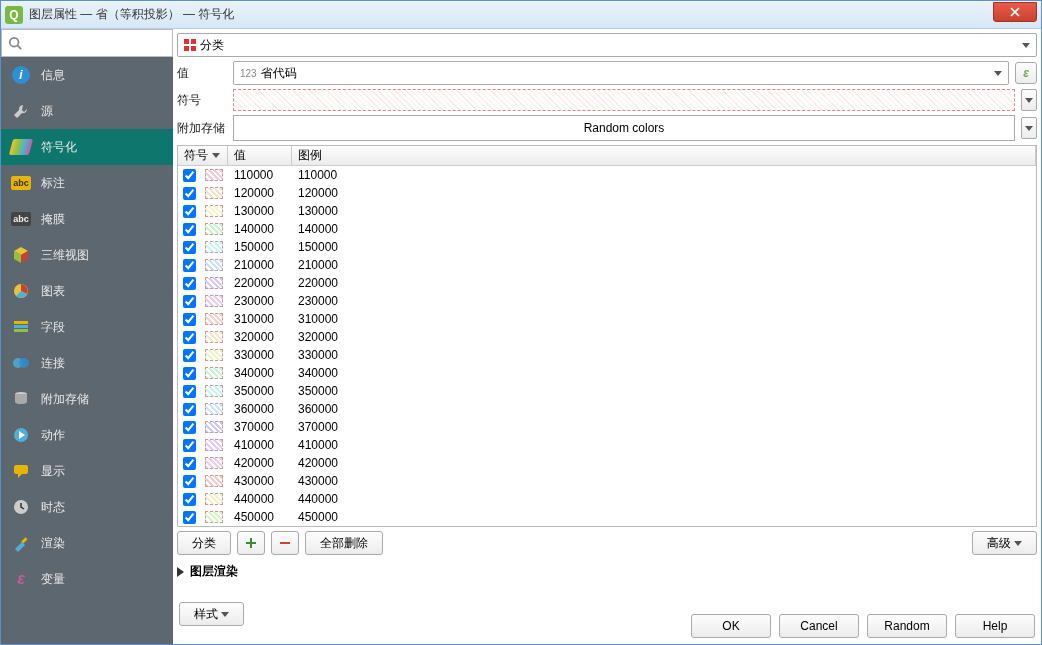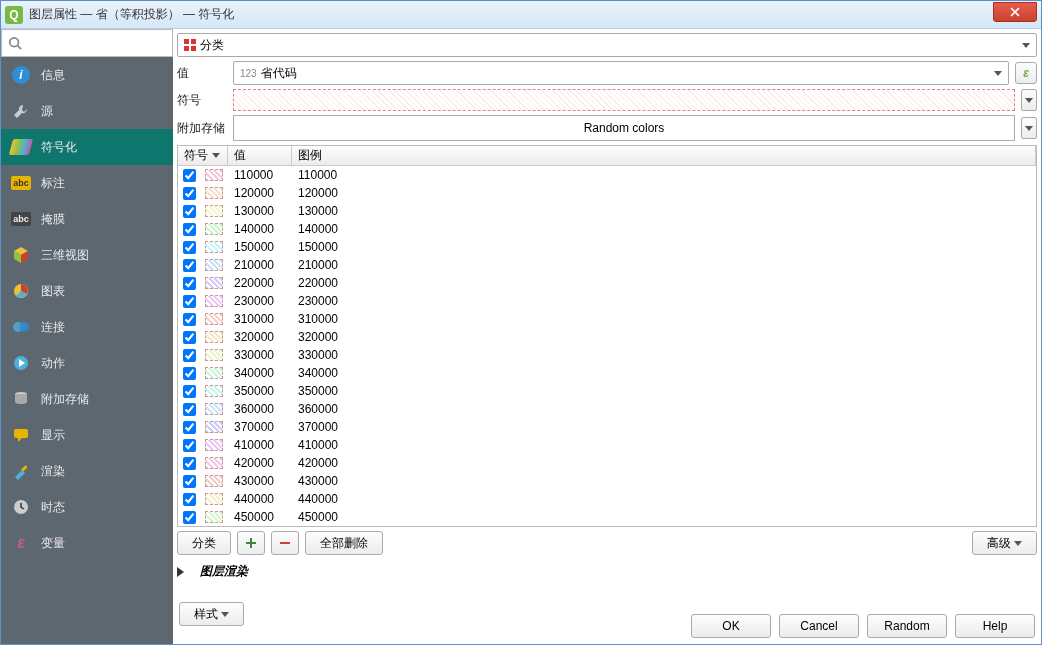--- a/index.html
+++ b/index.html
@@ -38,21 +38,21 @@
 .gr { height: 18px; display: flex; align-items: center; }
 .gr .c-chk { width: 22px; display: flex; justify-content: center; }
 .gr .c-sw { width: 28px; display: flex; justify-content: center; }
 .gr .c-val { width: 64px; padding-left: 6px; }
 .gr .c-leg { flex: 1; padding-left: 6px; }
 .sw { width: 18px; height: 12px; border: 1px dashed #c99; }
 .btn { height: 24px; padding: 0 14px; border: 1px solid #aaa; background: linear-gradient(#fdfdfd,#ececec); border-radius: 3px; cursor: pointer; display: inline-flex; align-items: center; justify-content: center; }
 .icon-btn { width: 28px; padding: 0; }
 .bottom-btns { display: flex; gap: 6px; align-items: center; }
 .adv { margin-left: auto; }
-.layer-render { display: flex; align-items: center; gap: 16px; padding: 4px 0; font-style: italic; }
+.layer-render { display: flex; align-items: center; gap: 6px; padding: 4px 0; }
 .tri { width: 0; height: 0; border-top: 5px solid transparent; border-bottom: 5px solid transparent; border-left: 7px solid #333; cursor: pointer; }
 .footer-row { display: flex; align-items: center; gap: 6px; padding: 2px 2px 2px 2px; }
 .footer-right { margin-left: auto; display: flex; gap: 8px; }
 .footer-right .btn { min-width: 80px; margin-top: 24px; }
 .mini123 { color: #888; font-size: 10px; margin-right: 4px; }
 .dd-caret { width: 0; height: 0; border-left: 4px solid transparent; border-right: 4px solid transparent; border-top: 5px solid #555; }
 .topbar-icon { width: 12px; height: 12px; margin-right: 4px; }
 .topbar-icon rect { fill: #d33; }
 .scroll::-webkit-scrollbar { width: 16px; }
 .scroll::-webkit-scrollbar-track { background: #f0f0f0; }
@@ -131,70 +131,80 @@
               <circle cx="9" cy="9" r="7" fill="#e8c33a"></circle>
               <path d="M9 9 L9 2 A7 7 0 0 1 15 12 Z" fill="#c8432f"></path>
               <path d="M9 9 L15 12 A7 7 0 0 1 4 14 Z" fill="#4eb0d8"></path>
             </svg>
           </span>
         <span>图表</span>
       </div>
       <div class="sidebar-item">
         <span class="ic">
             <svg width="18" height="18" viewBox="0 0 18 18">
+              <rect x="2" y="3" width="14" height="3" fill="#e8b400"></rect>
+              <rect x="2" y="7" width="14" height="3" fill="#4eb0d8"></rect>
+              <rect x="2" y="11" width="14" height="3" fill="#93c13e"></rect>
+            </svg>
+          </span>
+        <span>字段</span>
+      </div>
+      <div class="sidebar-item">
+        <span class="ic">
+            <svg width="18" height="18" viewBox="0 0 18 18">
               <circle cx="6" cy="9" r="5" fill="#4eb0d8" opacity="0.8"></circle>
               <circle cx="12" cy="9" r="5" fill="#2d8fd6" opacity="0.8"></circle>
             </svg>
           </span>
         <span>连接</span>
       </div>
       <div class="sidebar-item">
         <span class="ic">
             <svg width="18" height="18" viewBox="0 0 18 18">
+              <ellipse cx="9" cy="4" rx="6" ry="2" fill="#ccc"></ellipse>
+              <path d="M3 4 v8 a6 2 0 0 0 12 0 v-8" fill="#aaa"></path>
+            </svg>
+          </span>
+        <span>附加存储</span>
+      </div>
+      <div class="sidebar-item">
+        <span class="ic">
+            <svg width="18" height="18" viewBox="0 0 18 18">
               <circle cx="9" cy="9" r="7" fill="#4eb0d8"></circle>
               <path d="M7 5 L13 9 L7 13 Z" fill="#fff"></path>
             </svg>
           </span>
         <span>动作</span>
       </div>
       <div class="sidebar-item">
         <span class="ic">
             <svg width="18" height="18" viewBox="0 0 18 18">
-              <ellipse cx="9" cy="4" rx="6" ry="2" fill="#ccc"></ellipse>
-              <path d="M3 4 v8 a6 2 0 0 0 12 0 v-8" fill="#aaa"></path>
-            </svg>
-          </span>
-        <span>附加存储</span>
-      </div>
-      <div class="sidebar-item">
-        <span class="ic">
-            <svg width="18" height="18" viewBox="0 0 18 18">
               <rect x="2" y="3" width="14" height="9" rx="2" fill="#e8b400"></rect>
               <path d="M6 12 L6 16 L10 12 Z" fill="#e8b400"></path>
             </svg>
           </span>
         <span>显示</span>
       </div>
       <div class="sidebar-item">
         <span class="ic">
             <svg width="18" height="18" viewBox="0 0 18 18">
+              <circle cx="9" cy="9" r="7" fill="#ccc"></circle>
+              <path d="M9 5 L9 9 L12 11" stroke="#333" stroke-width="1.5" fill="none"></path>
+            </svg>
+          </span>
+        <span>时态</span>
+      </div>
+      <div class="sidebar-item">
+        <span class="ic">
+            <svg width="18" height="18" viewBox="0 0 18 18">
               <path d="M3 15 L10 8 L13 11 L6 18 Z" fill="#4eb0d8"></path>
               <rect x="11" y="3" width="3" height="6" fill="#e8b400" transform="rotate(45 12 6)"></rect>
             </svg>
           </span>
         <span>渲染</span>
-      </div>
-      <div class="sidebar-item">
-        <span class="ic">
-            <svg width="18" height="18" viewBox="0 0 18 18">
-              <circle cx="9" cy="9" r="7" fill="#ccc"></circle>
-              <path d="M9 5 L9 9 L12 11" stroke="#333" stroke-width="1.5" fill="none"></path>
-            </svg>
-          </span>
-        <span>时态</span>
       </div>
       <div class="sidebar-item">
         <span class="ic">
             <span style="color:#c85a9a;font-size:16px;font-style:italic;font-weight:bold;">ε</span>
           </span>
         <span>变量</span>
       </div>
     </div>
 
     <div class="main">

